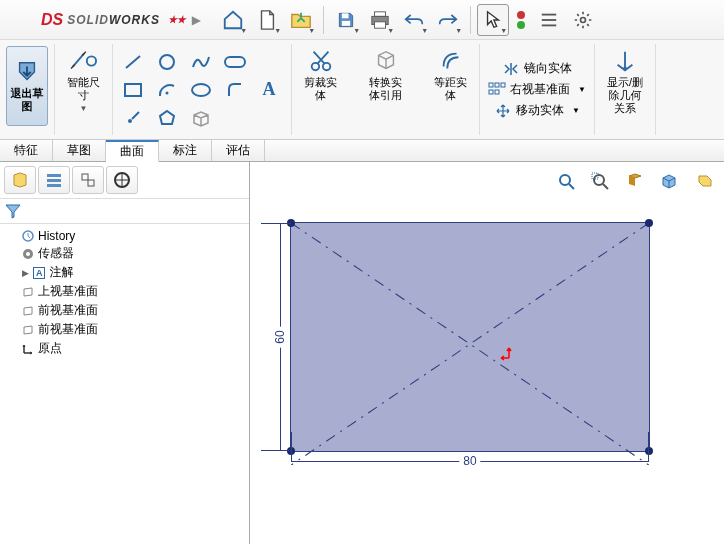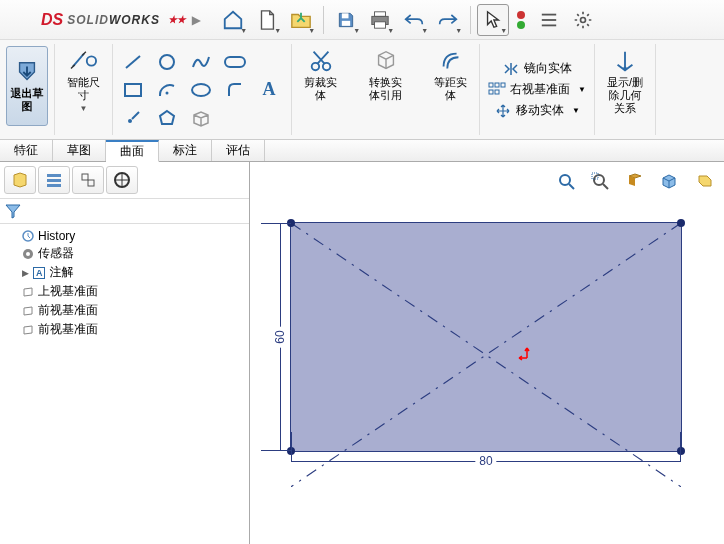--- a/index.html
+++ b/index.html
@@ -48,21 +48,21 @@
 .tree { flex: 1; overflow: auto; padding: 4px; }
 .tree-item { display: flex; align-items: center; gap: 4px; padding: 1px 2px; cursor: pointer; }
 .tree-item.indent1 { padding-left: 18px; }
 .tri { font-size: 9px; color: #666; }
 
 .canvas { flex: 1; position: relative; background: #fff; }
 .view-tools { position: absolute; top: 6px; right: 6px; display: flex; gap: 4px; }
 .vt { width: 30px; height: 26px; display: flex; align-items: center; justify-content: center; cursor: pointer; border-radius: 2px; }
 
 .sketch-area { position: absolute; left: 40px; top: 60px; }
-.rect { width: 392px; height: 230px; background: #a9aed0; border: 1px solid #2c3d80; position: relative; }
+.rect { width: 360px; height: 230px; background: #a9aed0; border: 1px solid #2c3d80; position: relative; }
 .diag { position: absolute; inset: 0; }
 .pt { width: 8px; height: 8px; background: #1a2a6c; border-radius: 50%; position: absolute; transform: translate(-50%,-50%); }
 .pt.tl2 { left: 0; top: 0; }
 .pt.tr { right: -4px; top: -4px; transform: none; }
 .pt.bl { left: 0; bottom: -4px; transform: translate(-50%,0); }
 .pt.br { right: -4px; bottom: -4px; transform: none; }
 .origin-mark { position: absolute; left: 58%; top: 52%; color: #f00; font-size: 14px; }
 .dim-h { position: absolute; left: 0; bottom: -30px; width: 100%; height: 20px; border-top: 1px solid #2c3d80; }
 .dim-h::before,.dim-h::after { content: ""; position: absolute; width: 1px; height: 30px; background: #2c3d80; top: -30px; }
 .dim-h::before { left: 0; }
@@ -404,20 +404,27 @@
             <path d="M2 3 L10 2 L10 9 L2 10 Z" fill="none" stroke="#888"></path>
           </svg>
         <span>前视基准面</span>
       </div>
       <div class="tree-item indent1">
         <svg width="12" height="12">
             <path d="M2 3 L10 2 L10 9 L2 10 Z" fill="none" stroke="#888"></path>
           </svg>
         <span>前视基准面</span>
       </div>
+      <div class="tree-item indent1">
+        <svg width="12" height="12">
+            <path d="M2 10 L2 2 M2 10 L10 10" stroke="#333" stroke-width="1.5"></path>
+            <path d="M2 2 L1 4 M2 2 L3 4 M10 10 L8 9 M10 10 L8 11" stroke="#333"></path>
+          </svg>
+        <span>原点</span>
+      </div>
     </div>
   </div>
 
   <div class="canvas">
     <div class="view-tools">
       <div class="vt">
           <svg width="20" height="18">
             <circle cx="8" cy="8" r="5" fill="none" stroke="#2c6aa6" stroke-width="2"></circle>
             <path d="M12 12 L17 17" stroke="#2c6aa6" stroke-width="2"></path>
           </svg>

